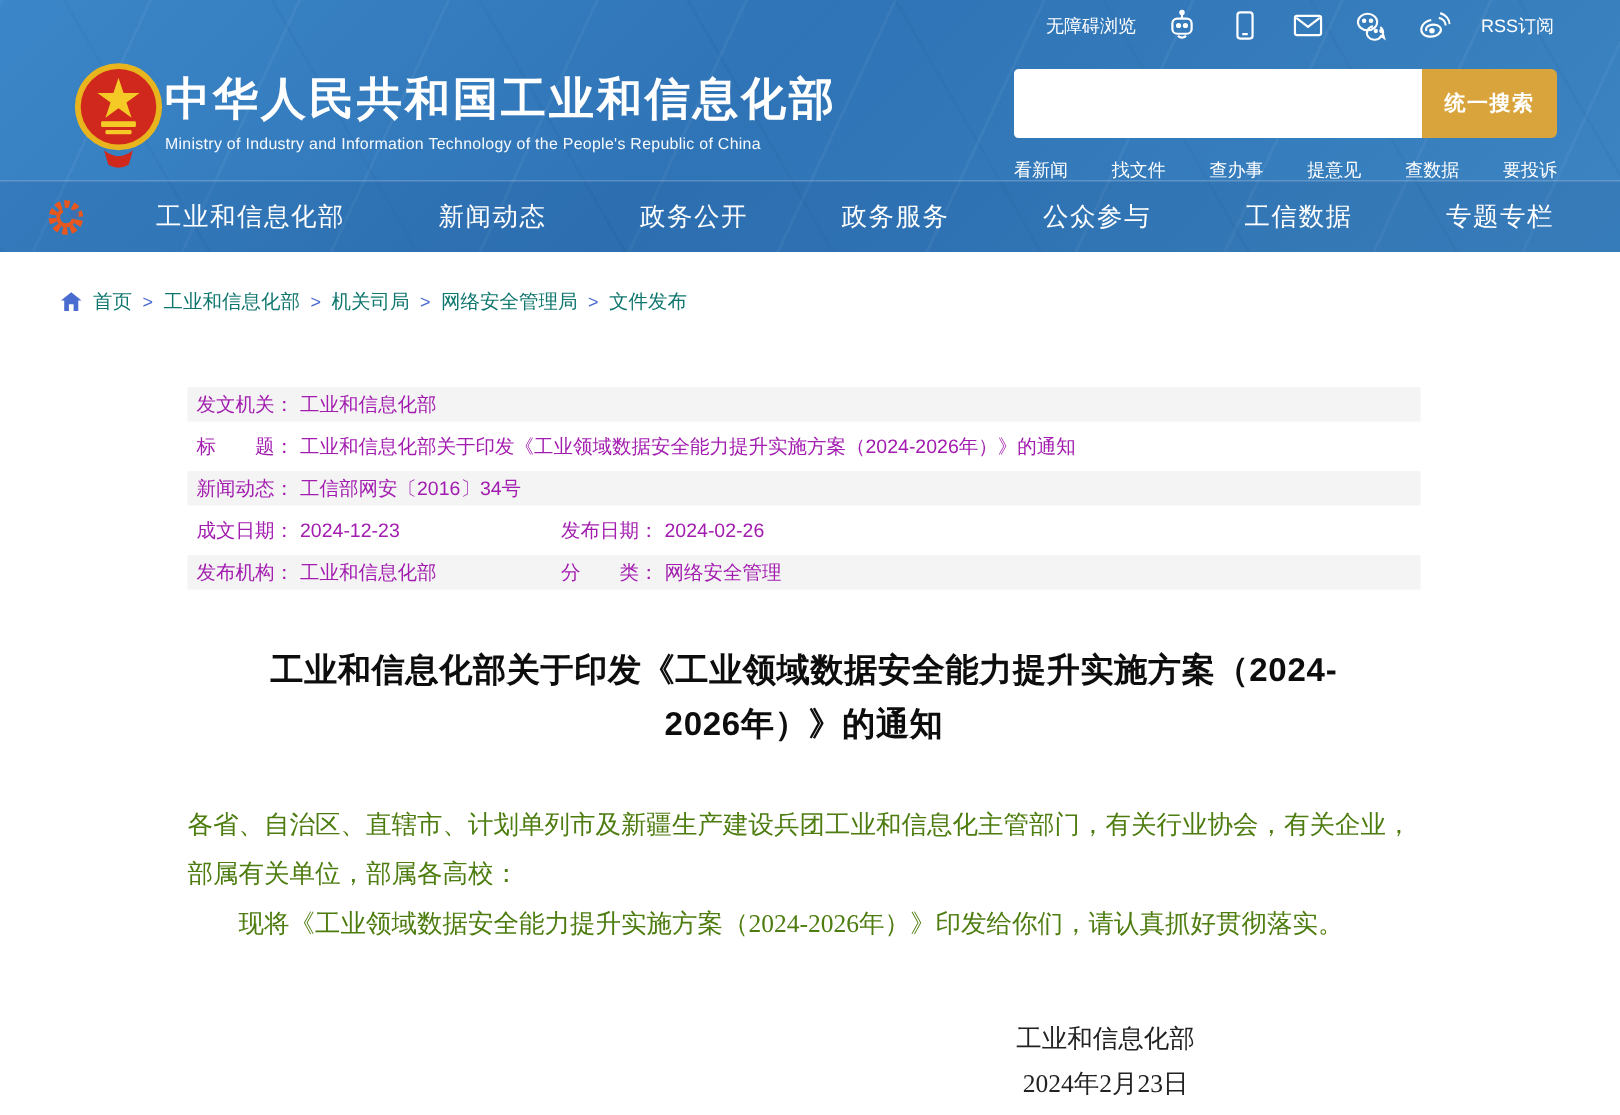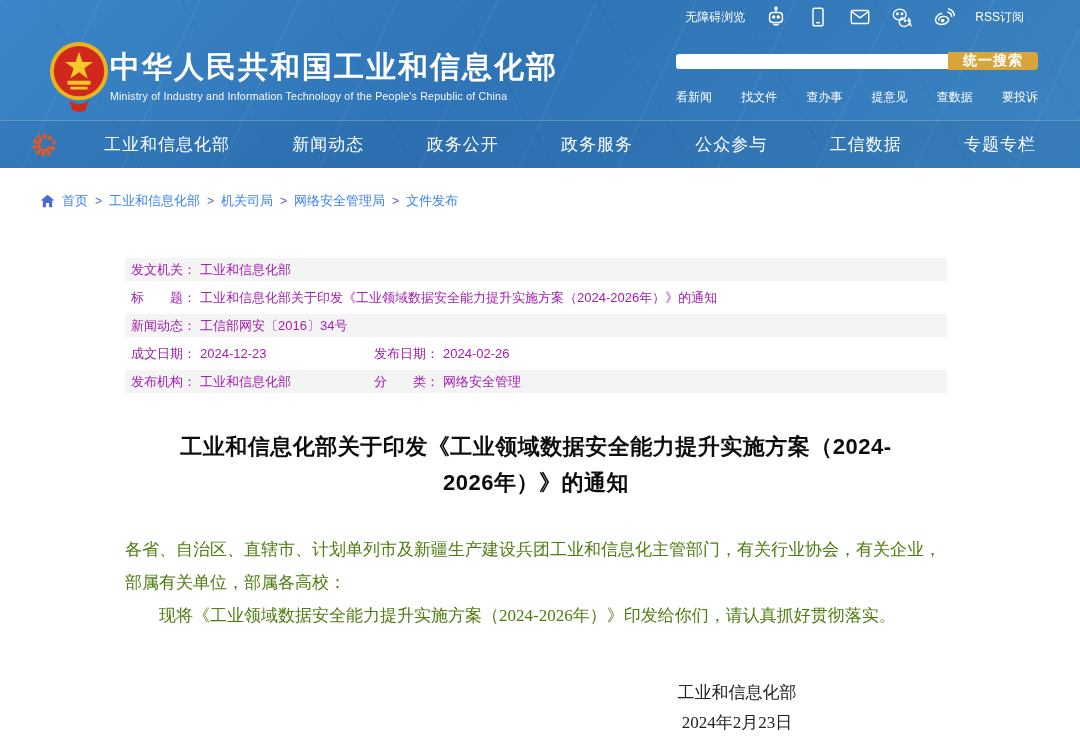--- a/index.html
+++ b/index.html
@@ -15,37 +15,37 @@
   }
   .header::before {
     content:""; position:absolute; inset:0;
     background:
       repeating-linear-gradient(115deg, rgba(255,255,255,0.045) 0 2px, transparent 2px 90px),
       repeating-linear-gradient(60deg, rgba(10,50,110,0.05) 0 2px, transparent 2px 120px);
     pointer-events:none;
   }
   .topbar {
     height:34px; display:flex; justify-content:flex-end; align-items:center;
-    gap:20px; padding-right:56px; font-size:12px; position:relative; z-index:2;
+    gap:20px; padding-right:44px; font-size:12px; position:relative; z-index:2;
   }
   .topbar a { color:#fff; text-decoration:none; cursor:pointer; }
   .topbar .tb-icon { width:22px; height:22px; display:inline-flex; align-items:center; justify-content:center; cursor:pointer; }
   .topbar svg { display:block; }
 
   .header-main {
     display:flex; justify-content:space-between; align-items:flex-start;
     padding:6px 42px 0 48px; position:relative; z-index:2;
   }
   .brand { display:flex; align-items:center; }
   .emblem { width:62px; height:72px; flex:0 0 auto; }
   .brand-cn { font-size:30px; font-weight:bold; letter-spacing:2px; line-height:1.15; }
   .brand-en { font-size:10.6px; margin-top:6px; letter-spacing:0.2px; opacity:0.96; }
 
   .search-block { width:362px; margin-top:6px; }
-  .search-row { display:flex; height:30px;align-items:center; }
+  .search-row { display:flex; height:46px; }
   .search-input {
     flex:1; border:none; outline:none; background:#fff;
     border-radius:3px 0 0 3px; padding:0 10px; font-size:13px; color:#333;
   }
   .search-btn {
     width:90px; border:none; background:#d9a43c; color:#fff;
     font-size:14px; font-weight:bold; letter-spacing:1px;
     border-radius:0 4px 4px 0; cursor:pointer;
   }
   .quick-links { display:flex; justify-content:space-between; margin-top:13px; font-size:12px; }
@@ -60,21 +60,21 @@
   }
   .nav-logo { width:28px; height:28px; margin-right:46px; flex:0 0 auto; }
   .nav-items { flex:1; display:flex; justify-content:space-between; align-items:center; }
   .nav-items a { color:#fff; font-size:17px; text-decoration:none; letter-spacing:1px; cursor:pointer; }
 
   
   .breadcrumb {
     display:flex; align-items:center; gap:7px;
     padding:24px 0 0 40px; font-size:13px; color:#4a6bd0;
   }
-  .breadcrumb a { color:#3b82f6; text-decoration:none; cursor:pointer; }
+  .breadcrumb a { color:#0f766e; text-decoration:none; cursor:pointer; }
   .crumb-sep { color:#4a6bd0; font-size:12px; }
   .home-icon { width:15px; height:14px; display:inline-block; }
 
   
   .doc-wrap { width:822px; margin:48px auto 0 125px; }
 
   .meta-table { font-size:13px; color:#a21caf; }
   .meta-row {
     display:flex; align-items:center; min-height:23px;
     margin-bottom:5px; padding:3px 8px 3px 6px; line-height:17px;

